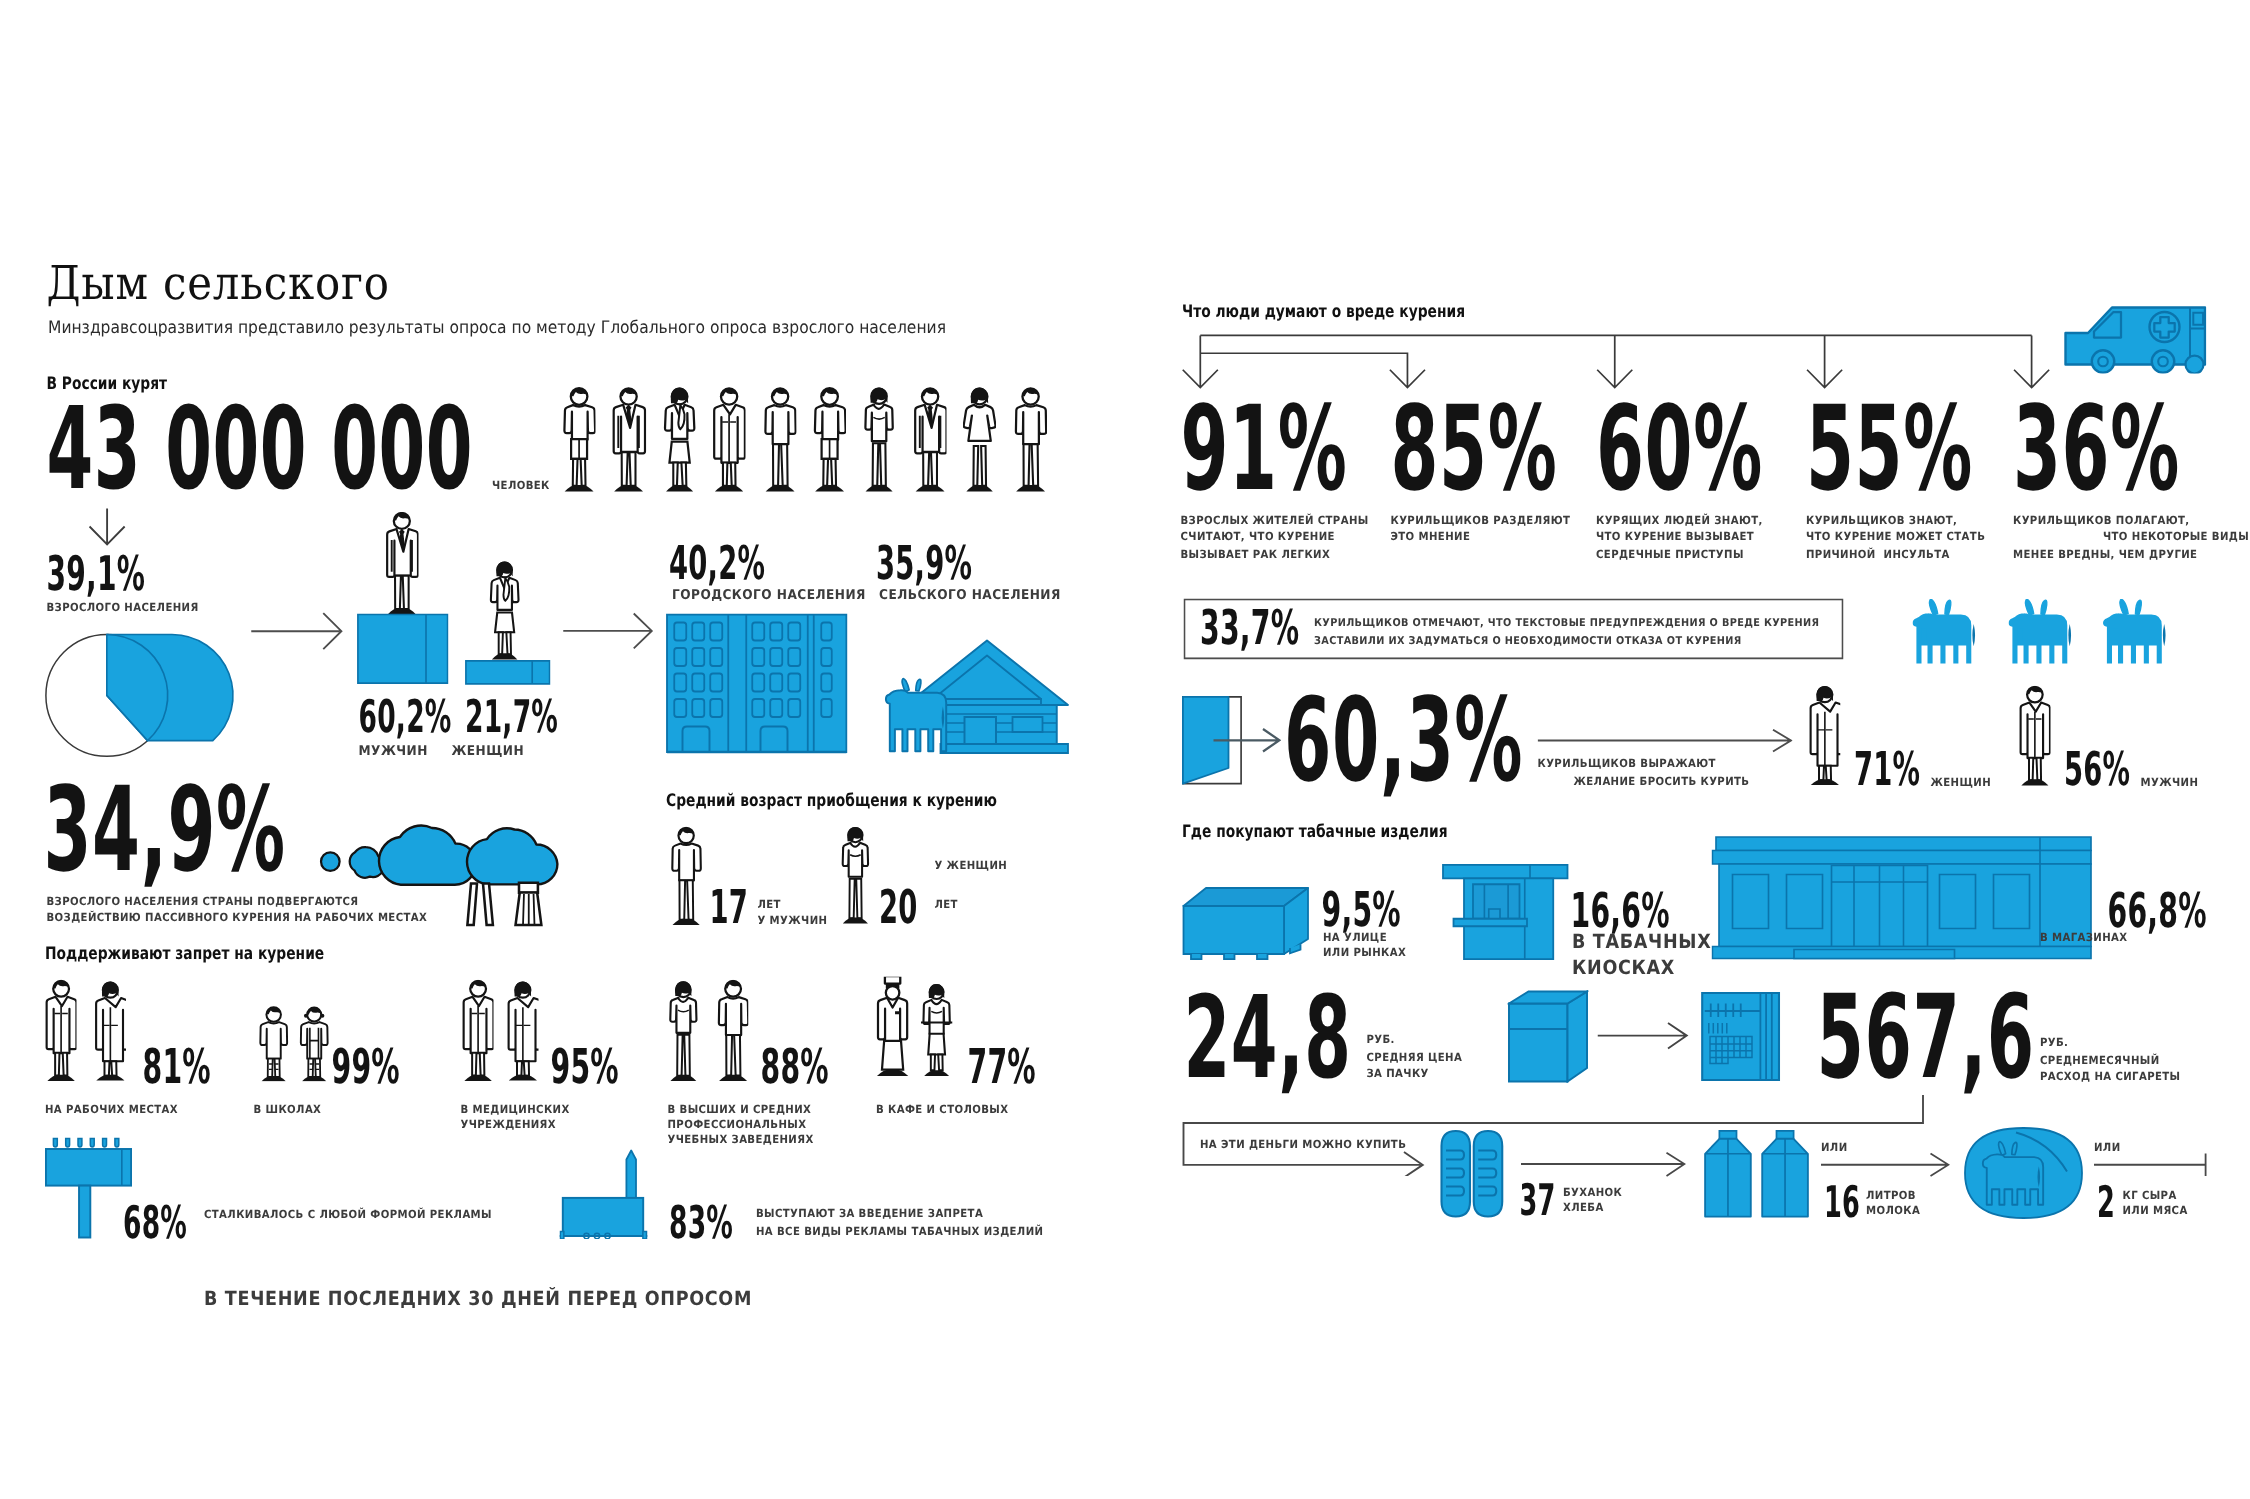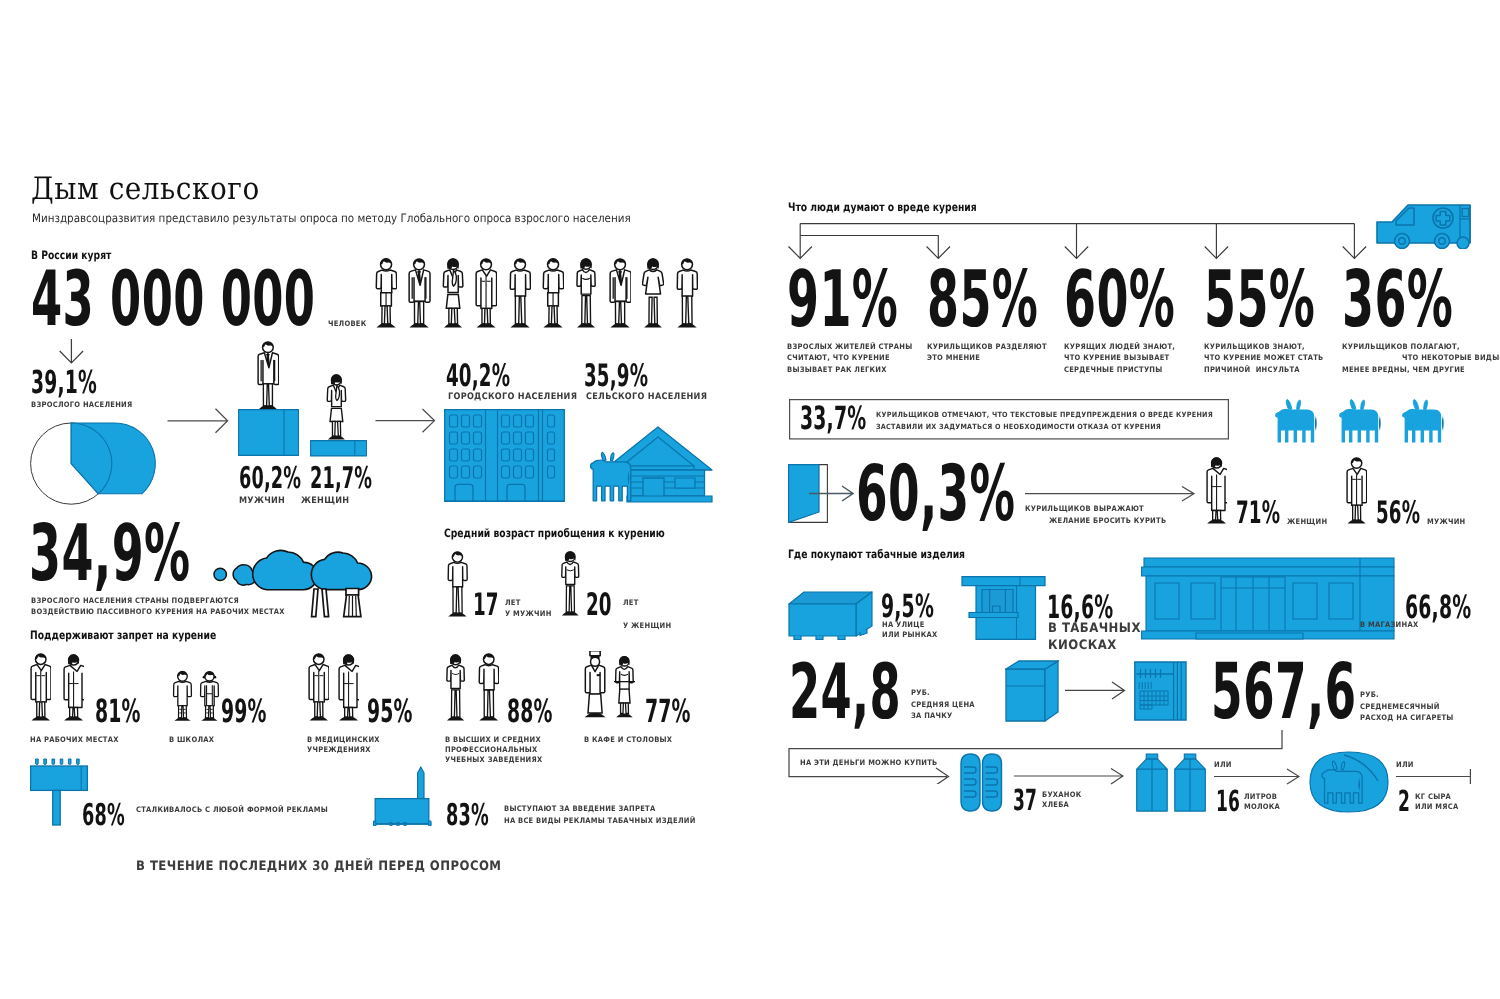--- a/index.html
+++ b/index.html
@@ -262,21 +262,21 @@
   <div class="abs" id="agefig-w" style="left:560px;top:551px;" data-name="age-woman-icon"><svg width="20.53" height="65" viewBox="4.2 2.8 21.6 68.4">
         <circle cx="15" cy="8.8" r="5" fill="#fff" stroke="#141414" stroke-width="1.5"></circle>
         <path d="M 9.5 13.05 q -1.0 -10 5.5 -10 q 5.5 0 5.5 10 q -1.1 -0.7 -1.5 -2.3 q -2.7 1.2 -5.0 0.1 q -0.3 1.7 -1.2 2.2 Z" fill="#141414"></path>
         <path d="M11.7 14.2 l-3.9 1.6 q-1.4 0.5 -1.4 2.0 l-0.3 11.2 q-0.05 1.5 1.35 1.5 l1.2 0 q1.4 0 1.4 -1.5 l0.25 -9.5 l0 18.6 l9.4 0 l0 -18.6 l0.25 9.5 q0 1.5 1.4 1.5 l1.2 0 q1.4 0 1.35 -1.5 l-0.3 -11.2 q0 -1.5 -1.4 -2.0 l-3.9 -1.6 q-1.8 2.8 -3.5 2.8 q-1.7 0 -3.5 -2.8 Z" fill="#fff" stroke="#141414" stroke-width="1.45" stroke-linejoin="round"></path>
         <path d="M11.3 22.6 q3.7 2.2 7.4 0" fill="none" stroke="#141414" stroke-width="1.05"></path>
         <path d="M11.0 39.4 l3.5 0 l-0.7 27.8 l-3.0 0 Z M15.6 39.4 l3.5 0 l0.3 27.8 l-3.0 0 Z" fill="#fff" stroke="#141414" stroke-width="1.35"></path>
         <path d="M 6.199999999999999 70.8 q 3.9600000000000004 -4.2 6.864000000000001 -4.2 l 3.8720000000000003 0 q 2.9040000000000004 0 6.864000000000001 4.2 Z" fill="#141414"></path>
       </svg></div>
   <div class="abs bignum" style="left:586px;top:590px;font-size:31px;" data-name="age-women-value">20</div>
   <div class="abs cap" style="left:623px;top:597.5px;font-size:7.5px;" data-name="age-women-unit-1">лет</div>
-  <div class="abs cap" style="left:623px;top:621px;font-size:7.5px;text-align:center;" data-name="age-women-unit-2">у женщин</div>
+  <div class="abs cap" style="left:623px;top:572px;font-size:7.5px;text-align:center;" data-name="age-women-unit-2">у женщин</div>
 
   <div class="abs" style="left:30px;top:626px;" data-name="ban-title">
     <span class="sec-hdr">Поддерживают запрет на курение</span>
   </div>
   <div class="abs" id="bangroups" style="left:0;top:0;" data-name="ban-groups">
       <span class="abs" style="left:30px;top:653px;" data-name="ban-figure-coat"><svg width="21.47" height="68" viewBox="4.2 2.8 21.6 68.4">
           <circle cx="15" cy="9" r="5.3" fill="#fff" stroke="#141414" stroke-width="1.5"></circle>
           <path d="M 9.7 8.8 a 5.3 5.3 0 0 1 10.6 0 q -0.9 -1.9 -3.6 -1.5 q -2.4 0.4 -3.9 -1.3 q -1.0 1.1 -1.6 2.8 Z" fill="#141414"></path>
           <path d="M11.3 14.4 l-4.5 1.6 q-1.5 0.5 -1.5 2.2 l0 30.0 q0 1.3 1.3 1.3 l2.1 0 q1.3 0 1.3 -1.3 l0 -25.8 l0 29.8 l10.6 0 l0 -29.8 l0 25.8 q0 1.3 1.3 1.3 l2.1 0 q1.3 0 1.3 -1.3 l0 -30.0 q0 -1.7 -1.5 -2.2 l-4.5 -1.6 l-3.7 6.2 Z" fill="#fff" stroke="#141414" stroke-width="1.45" stroke-linejoin="round"></path>
           <path d="M15 20.6 l0 31.2" fill="none" stroke="#141414" stroke-width="1.1"></path>

